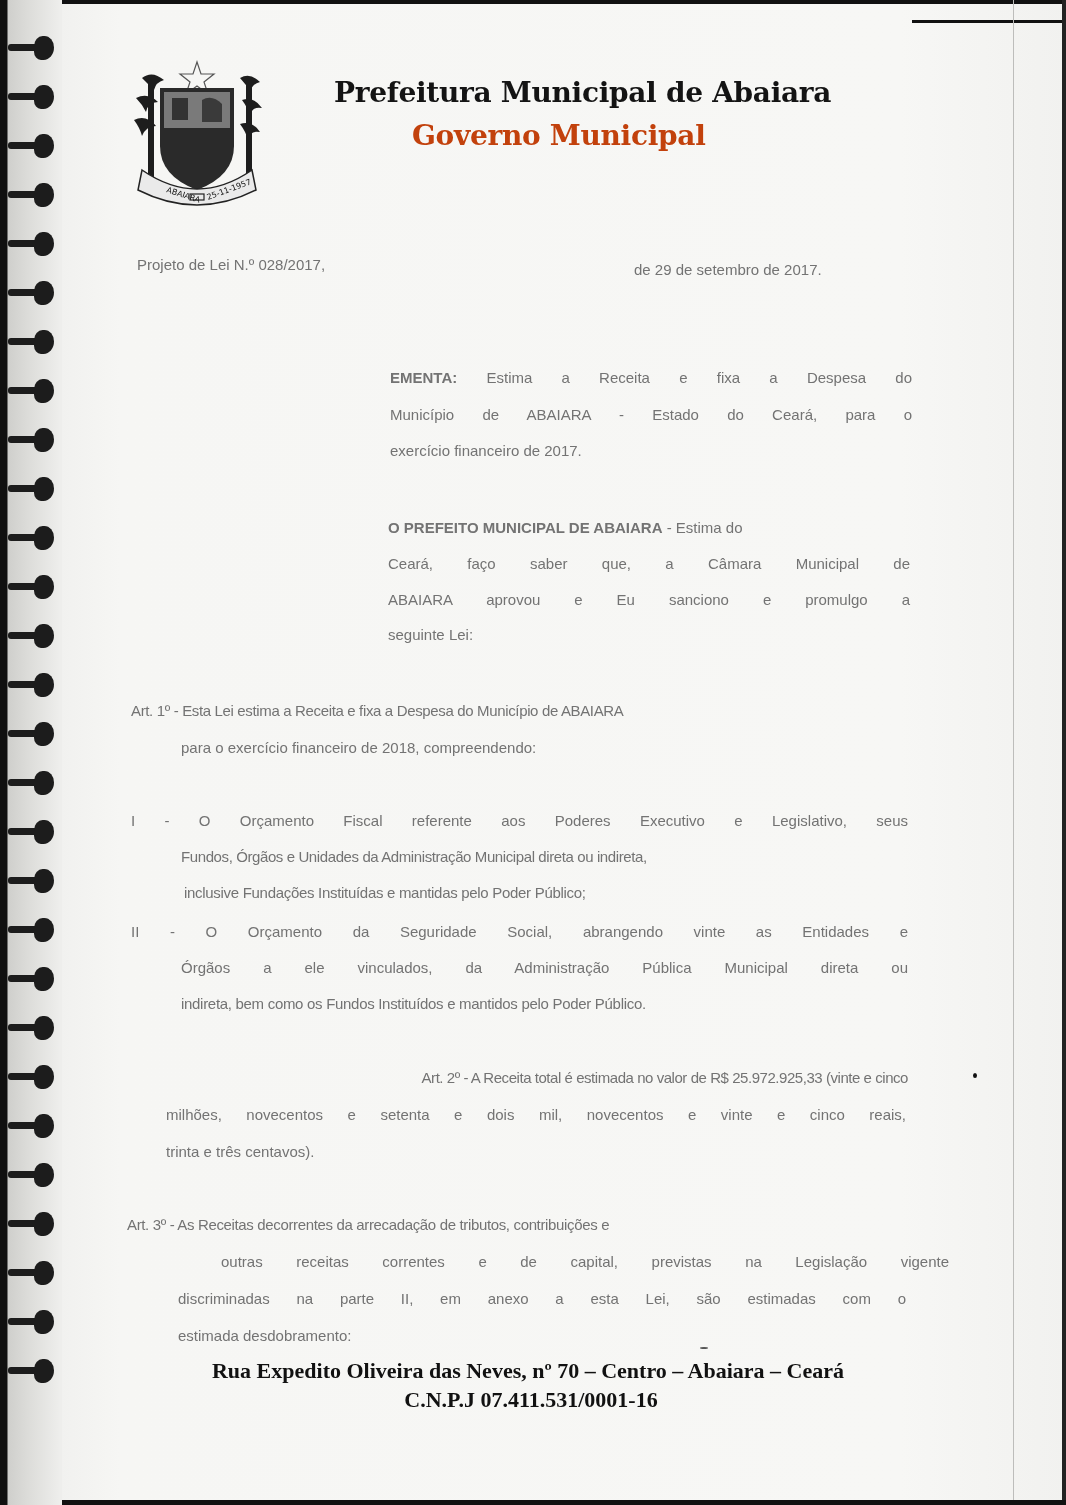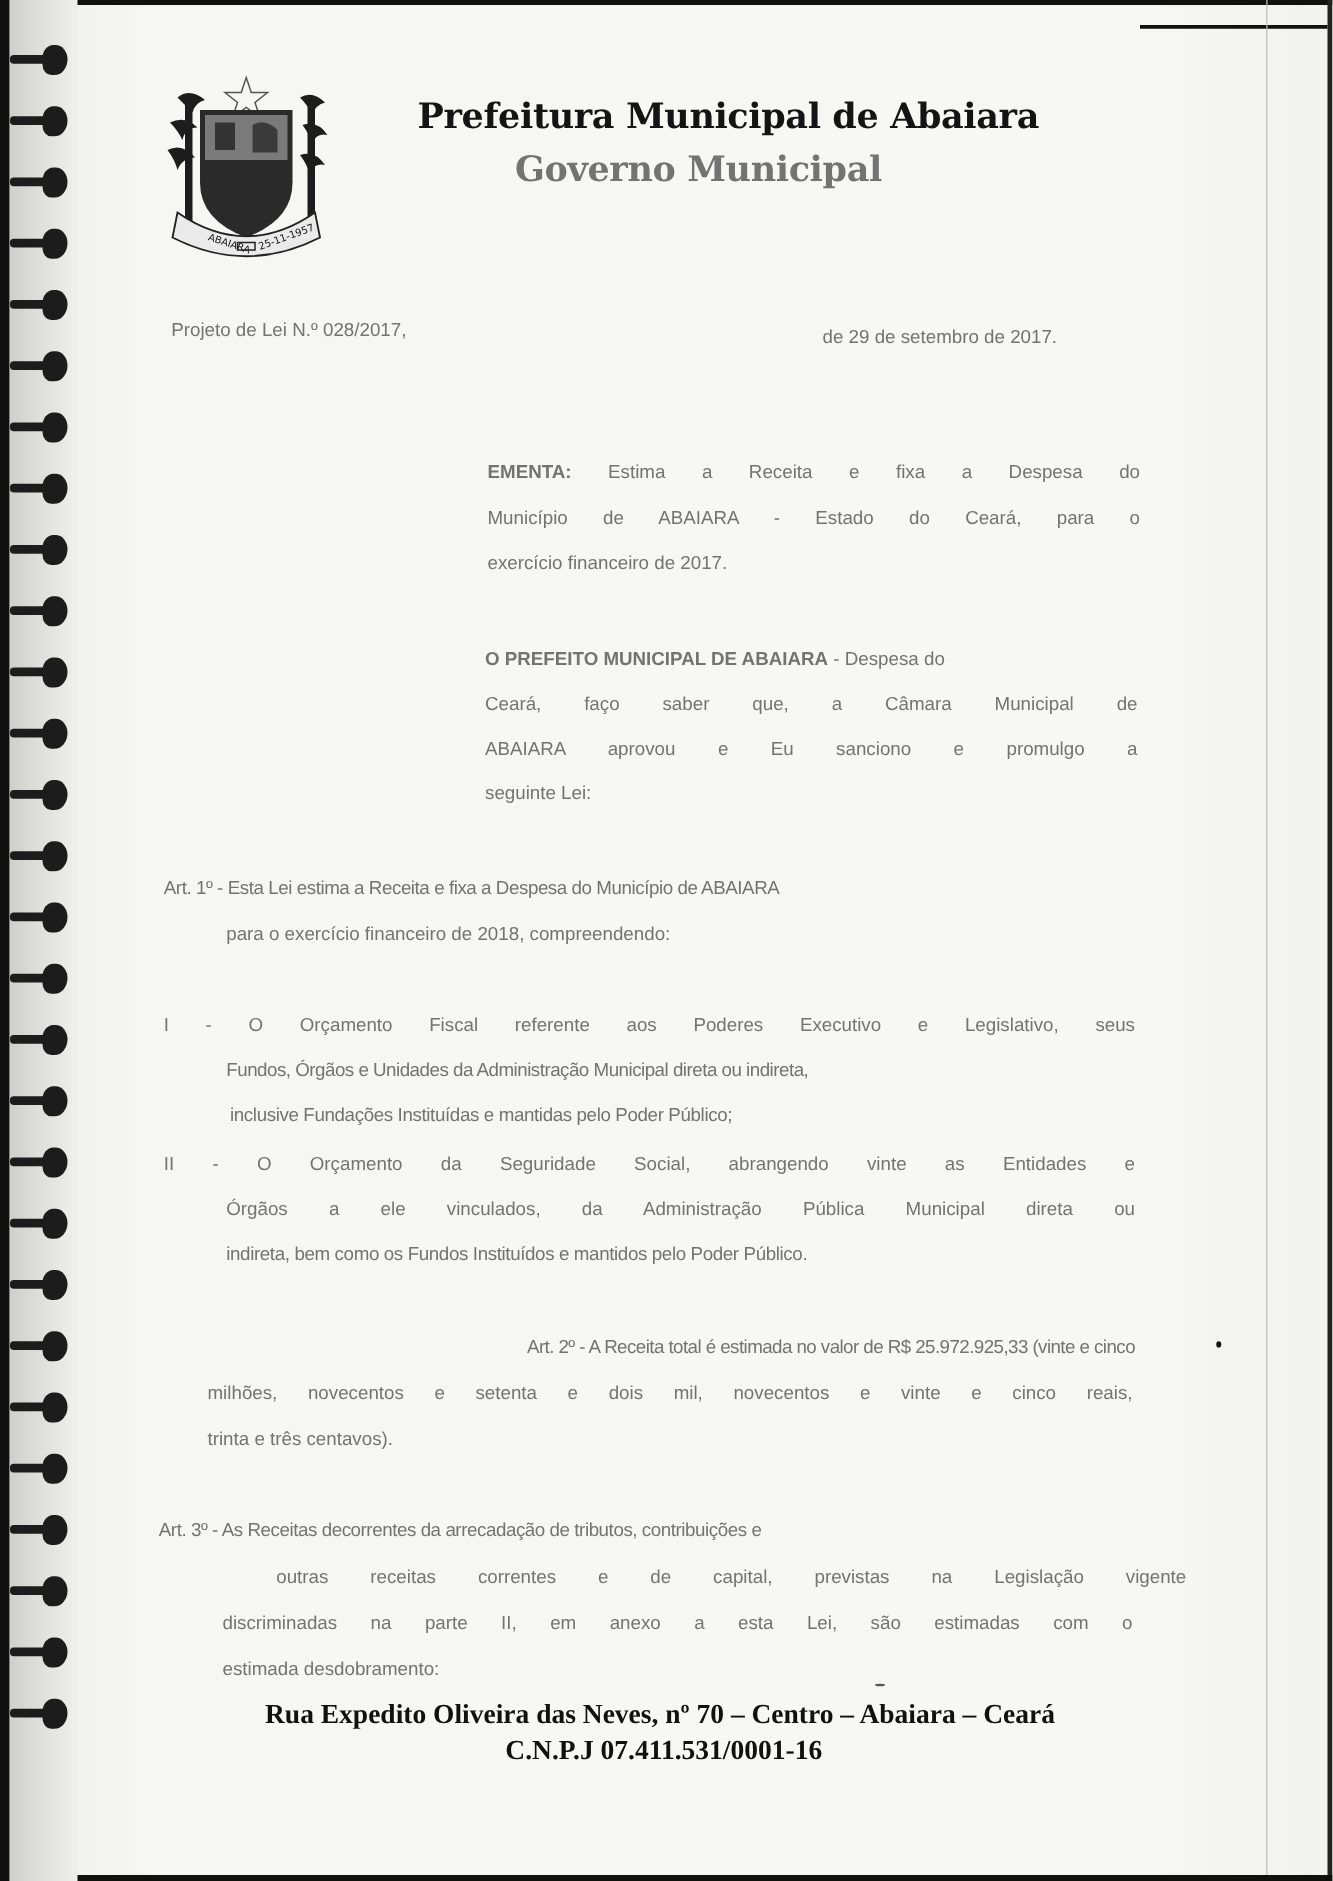--- a/index.html
+++ b/index.html
@@ -32,21 +32,21 @@
 
   
   .crest { position:absolute; left:122px; top:58px; width:150px; height:150px; }
   .header-title {
     position:absolute; left:334px; top:76px; width:470px;
     font-family: "DejaVu Serif", serif; font-size: 28px; font-weight: bold; color:#141414;
     letter-spacing: -0.3px; white-space: nowrap;
   }
   .header-sub {
     position:absolute; left:412px; top:119px; width:300px;
-    font-family: "DejaVu Serif", serif; font-size: 28px; font-weight: bold; color:#737373;
+    font-family: "DejaVu Serif", serif; font-size: 28px; font-weight: bold; color:#c2410c;
     letter-spacing: -0.3px; white-space: nowrap;
   }
 
   .line { position:absolute; font-size: 15px; white-space: nowrap; color:#737373; }
   .just { text-align: justify; text-align-last: justify; white-space: normal; }
   b { font-weight: bold; }
 
   .footer-line {
     position:absolute; left:0; width:1066px; text-align:center;
     font-family: "Liberation Serif", serif; font-weight: bold; font-size: 22px; color:#111;
@@ -202,30 +202,30 @@
     <path d="M20 112 Q75 150 130 112 L134 132 Q75 162 16 132 Z" fill="#eaeaea" stroke="#222" stroke-width="1.5"></path>
     <text x="44" y="134" font-size="8" font-family="DejaVu Sans, sans-serif" fill="#111" transform="rotate(18 44 134)">ABAIARA</text>
     <text x="86" y="142" font-size="8" font-family="DejaVu Sans, sans-serif" fill="#111" transform="rotate(-20 86 142)">25-11-1957</text>
     <rect x="68" y="136" width="14" height="6" fill="none" stroke="#222" stroke-width="1.2"></rect>
   </svg>
 </div>
 <div class="header-title">Prefeitura Municipal de Abaiara</div>
 <div class="header-sub">Governo Municipal</div>
 
 <div class="line" style="left:137px; top:256px;">Projeto de Lei N.º 028/2017,</div>
-<div class="line" style="left:634px; top:261px;margin-left:24px;">de 29 de setembro de 2017.</div>
+<div class="line" style="left:634px; top:261px;">de 29 de setembro de 2017.</div>
 
 <div class="line just" style="left:390px; top:369px; width:522px;">
   <b>EMENTA:</b> <span>Estima a Receita e fixa a Despesa do</span>
 </div>
 <div class="line just" style="left:390px; top:406px; width:522px;">Município de ABAIARA - Estado do Ceará, para o</div>
 <div class="line" style="left:390px; top:442px;">exercício financeiro de 2017.</div>
 
 <div class="line" style="left:388px; top:519px; width:522px;">
-  <b>O PREFEITO MUNICIPAL DE ABAIARA</b><span> - Despesa do</span>
+  <b>O PREFEITO MUNICIPAL DE ABAIARA</b><span> - Estima do</span>
 </div>
 <div class="line just" style="left:388px; top:555px; width:522px;">Ceará, faço saber que, a Câmara Municipal de</div>
 <div class="line just" style="left:388px; top:591px; width:522px;">ABAIARA aprovou e Eu sanciono e promulgo a</div>
 <div class="line" style="left:388px; top:626px;">seguinte Lei:</div>
 
 <div class="line" style="left:131px; top:702px; width:778px; letter-spacing:-0.35px;">Art. 1º - Esta Lei estima a Receita e fixa a Despesa do Município de ABAIARA</div>
 <div class="line" style="left:181px; top:739px;">para o exercício financeiro de 2018, compreendendo:</div>
 
 <div class="line just" style="left:131px; top:812px; width:777px;">I - O Orçamento Fiscal referente aos Poderes Executivo e Legislativo, seus</div>
 <div class="line" style="left:181px; top:848px; width:727px; letter-spacing:-0.4px;">Fundos, Órgãos e Unidades da Administração Municipal direta ou indireta,</div>

